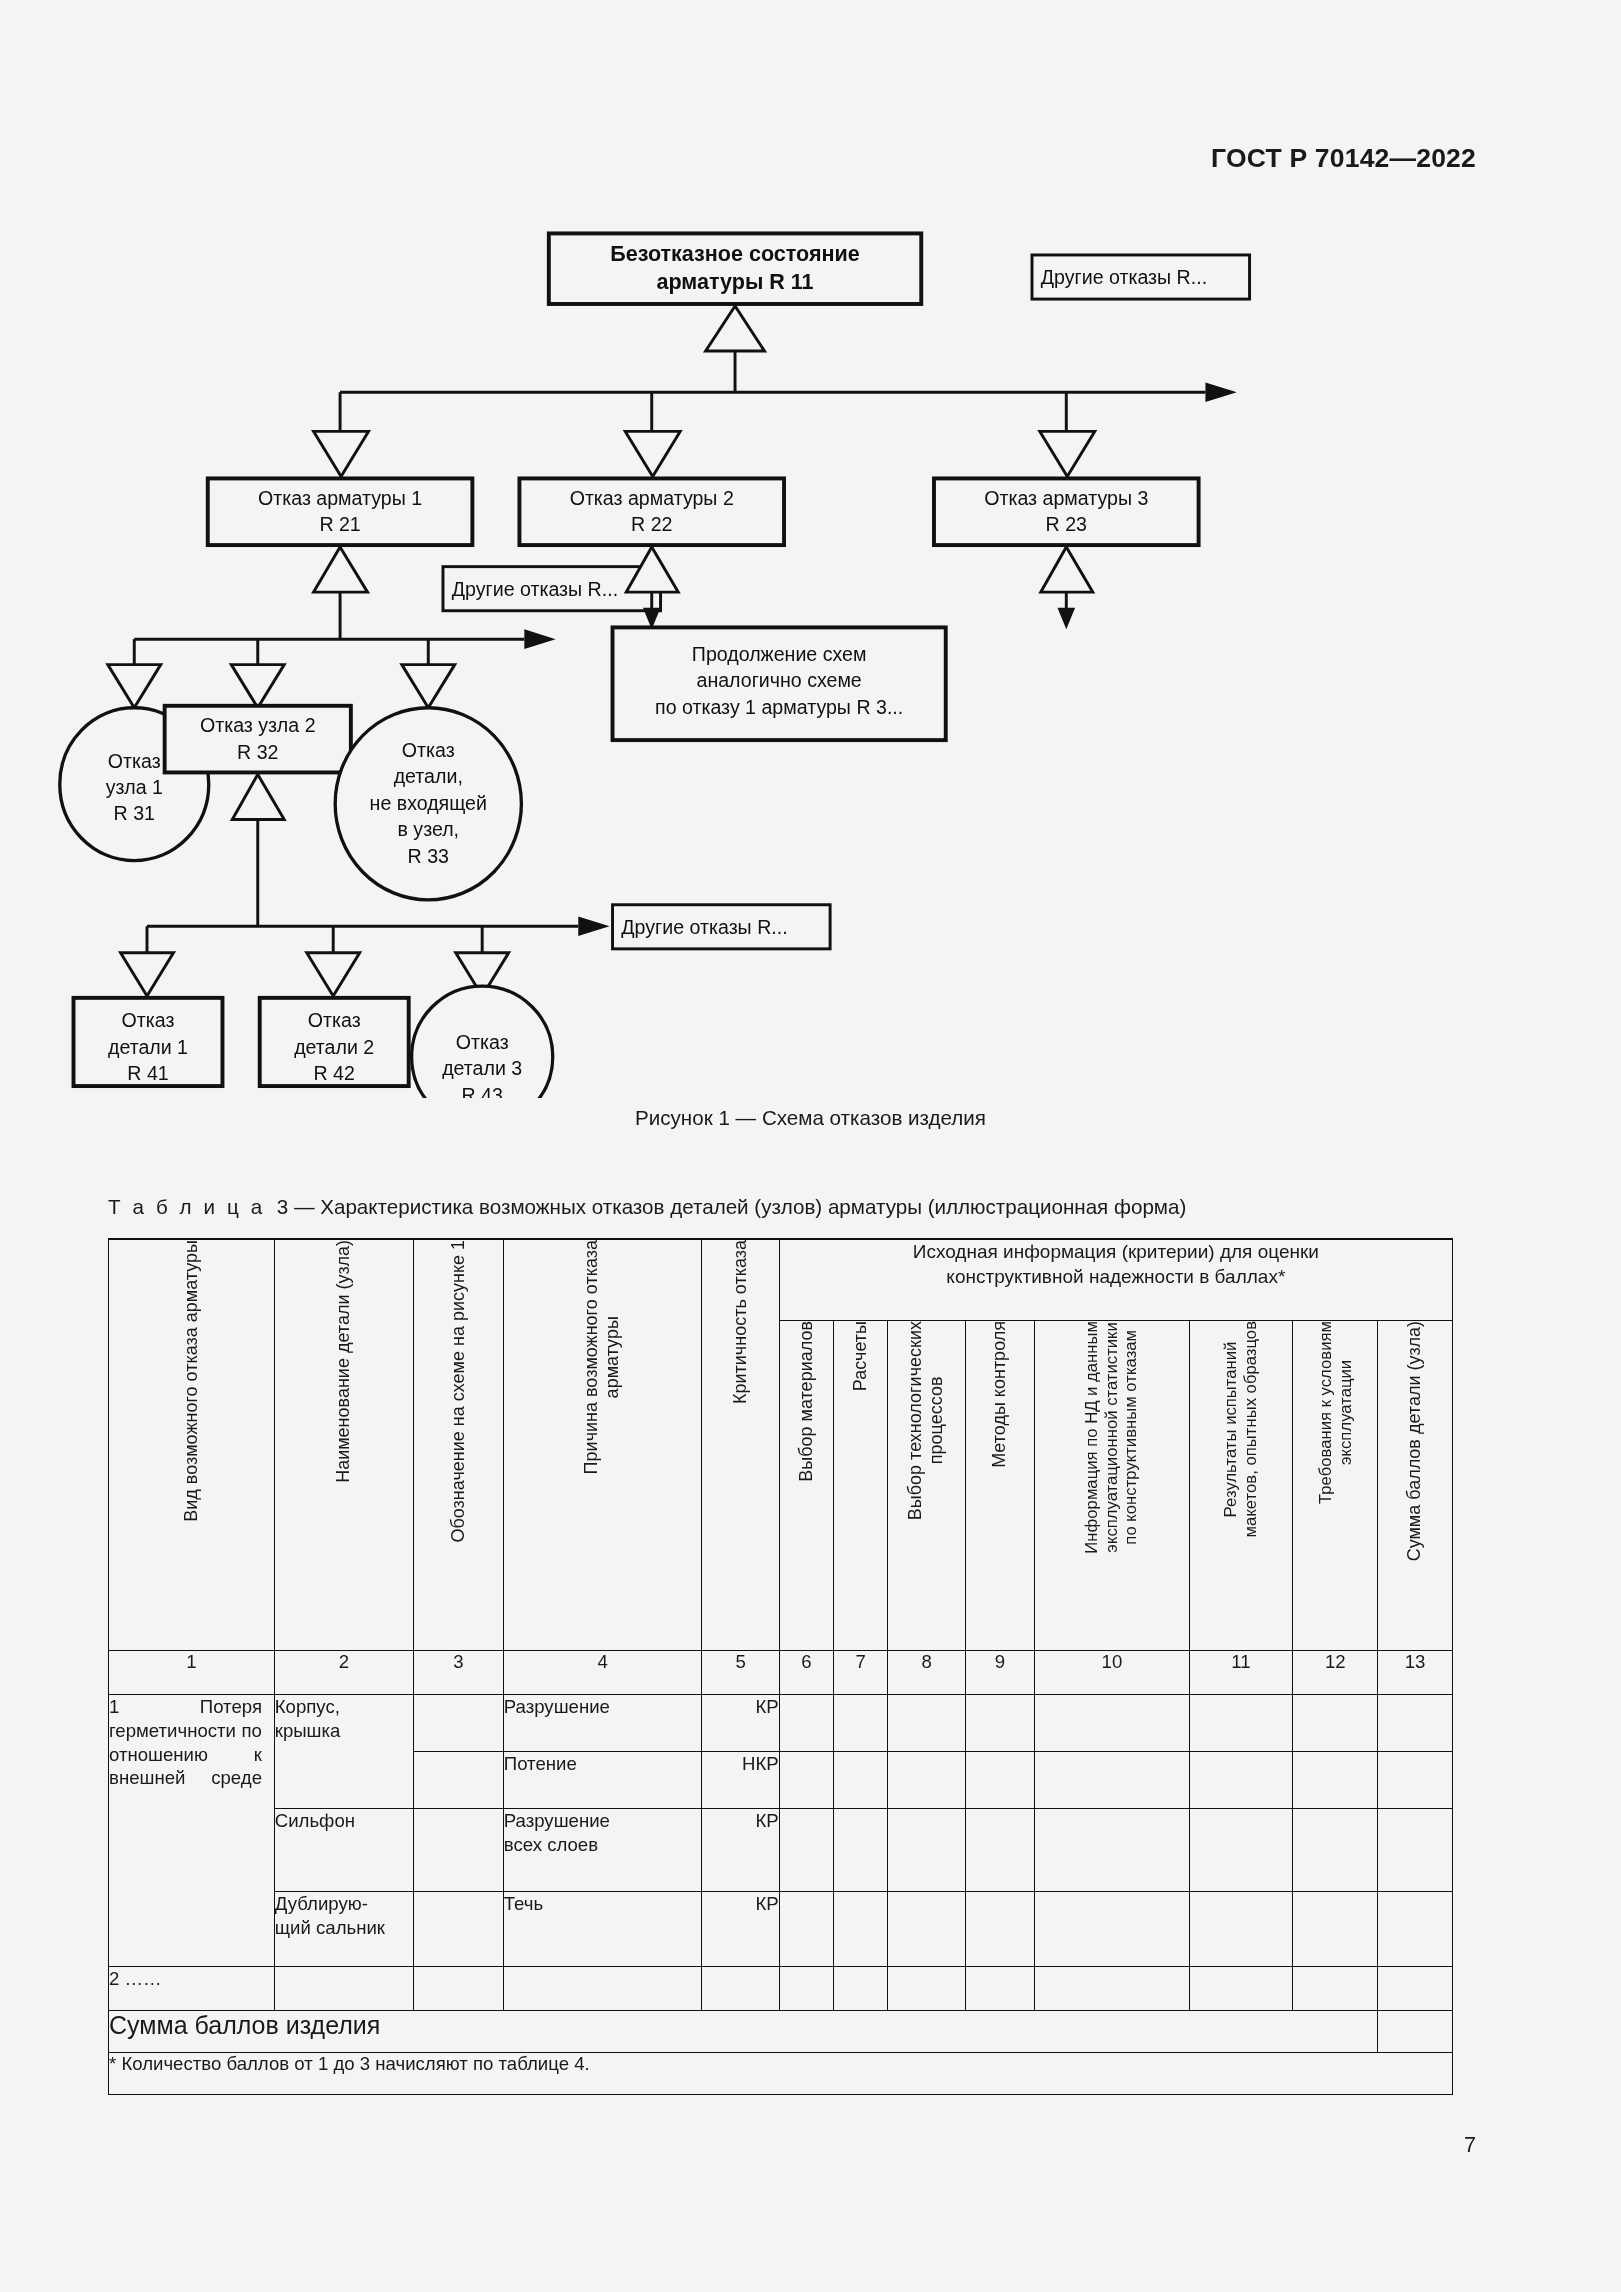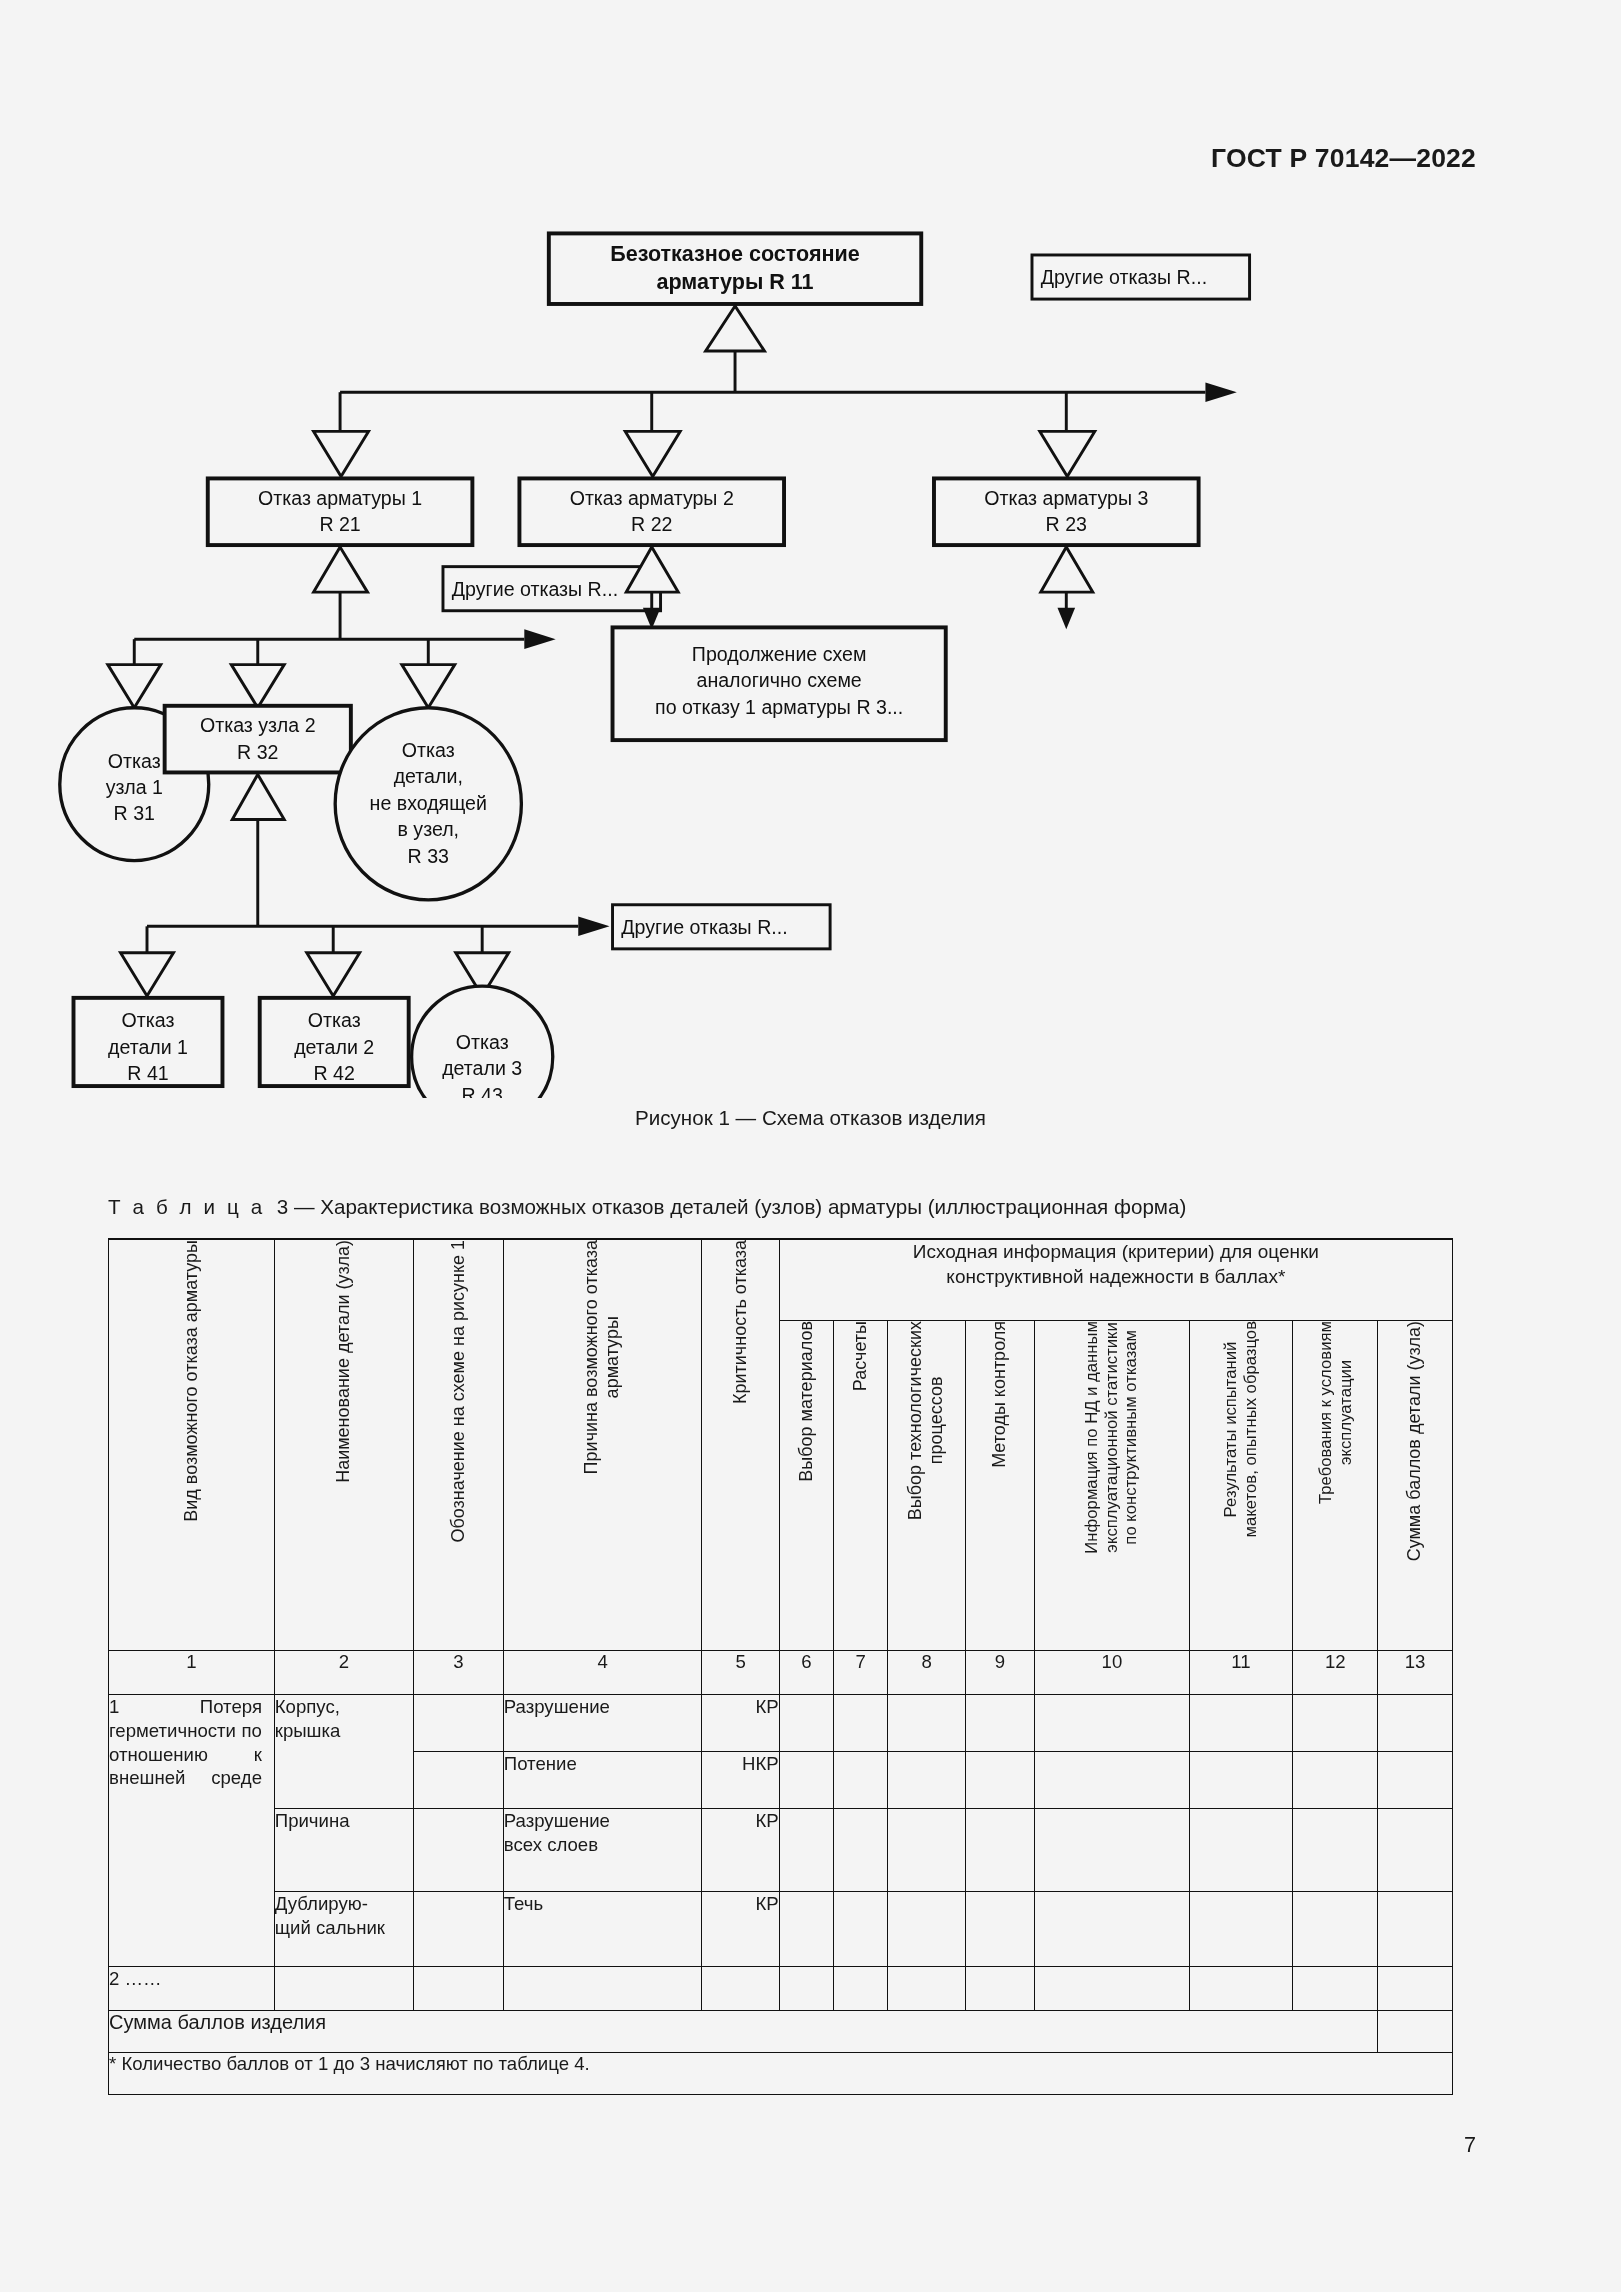--- a/index.html
+++ b/index.html
@@ -84,21 +84,21 @@
     line-height:1.28;
     font-size:18.6px;
     margin-left:12px;
   }
   .cell.center{text-align:right;}
   .cell.just{text-align:justify;text-align-last:justify;}
   .rowtall{height:56px;}
   .footnote-cell{
     padding:8.8px 8.8px 8.8px 33px;font-size:18.6px;
   }
-  .sum-cell{padding:8.8px 8.8px 8.8px 9.8px;font-size:20px;}
+  .sum-cell{padding:8.8px 8.8px 8.8px 9.8px;font-size:25px;}
 
   
   .pageno{
     position:absolute;left:0;top:2132px;width:1621px;
     text-align:right;padding-right:145px;
     font-size:21.6px;box-sizing:border-box;
   }
 </style>
 </head>
 <body>
@@ -328,21 +328,21 @@
           <td></td>
           <td></td>
           <td></td>
           <td></td>
           <td></td>
           <td></td>
           <td></td>
         </tr>
 
         <tr>
-          <td class="cell">Причина</td>
+          <td class="cell">Сильфон</td>
           <td class="cell"></td>
           <td class="cell" style="white-space:pre-line;height:82px">Разрушение
 всех слоев</td>
           <td class="cell center">КР</td>
           <td></td>
           <td></td>
           <td></td>
           <td></td>
           <td></td>
           <td></td>

